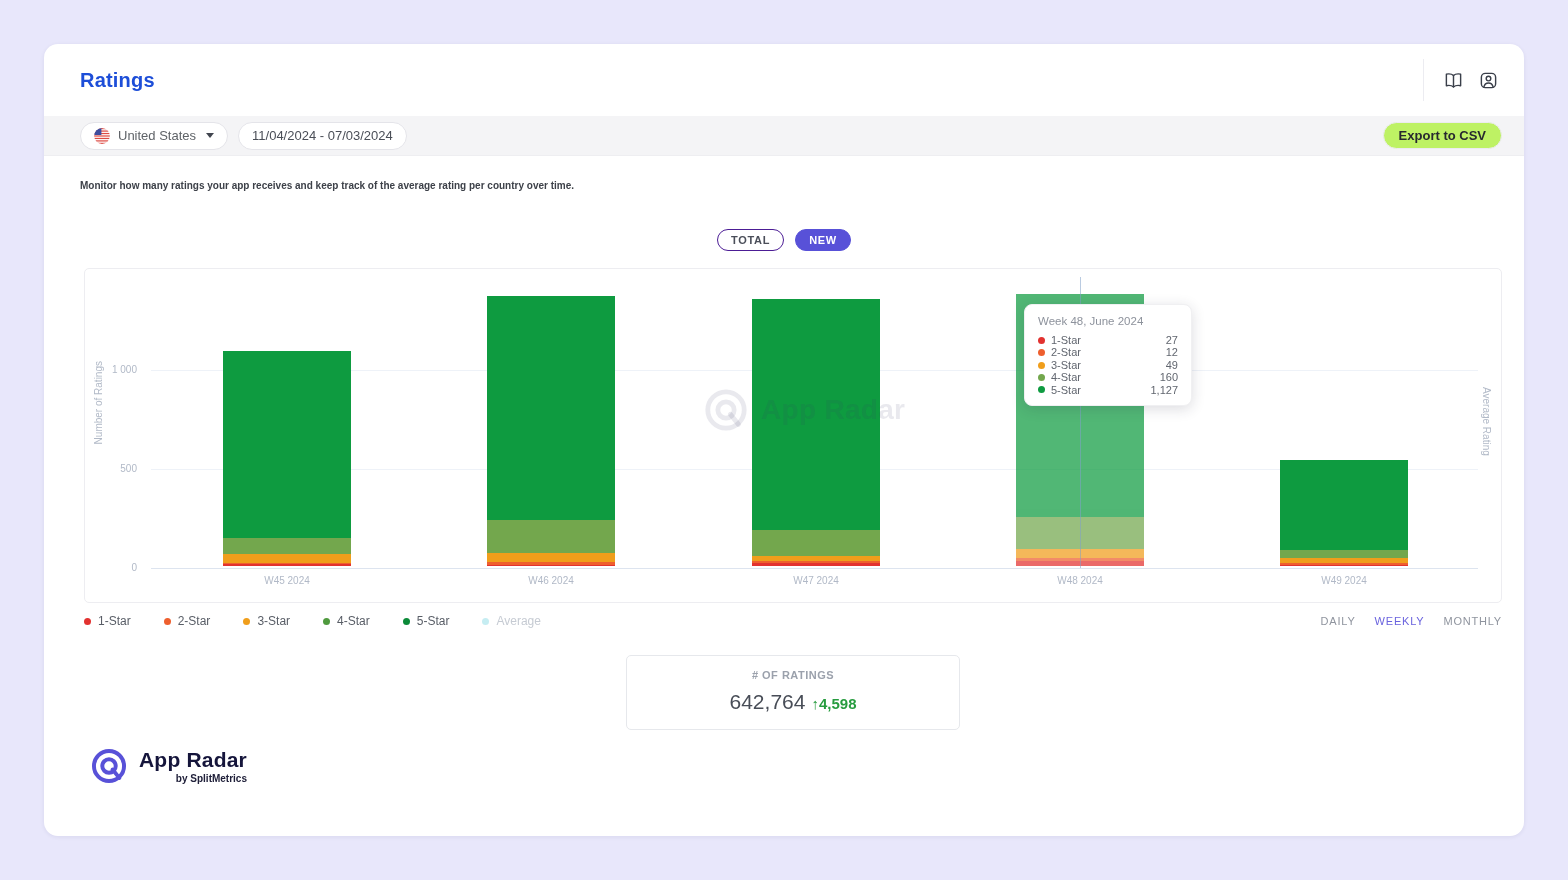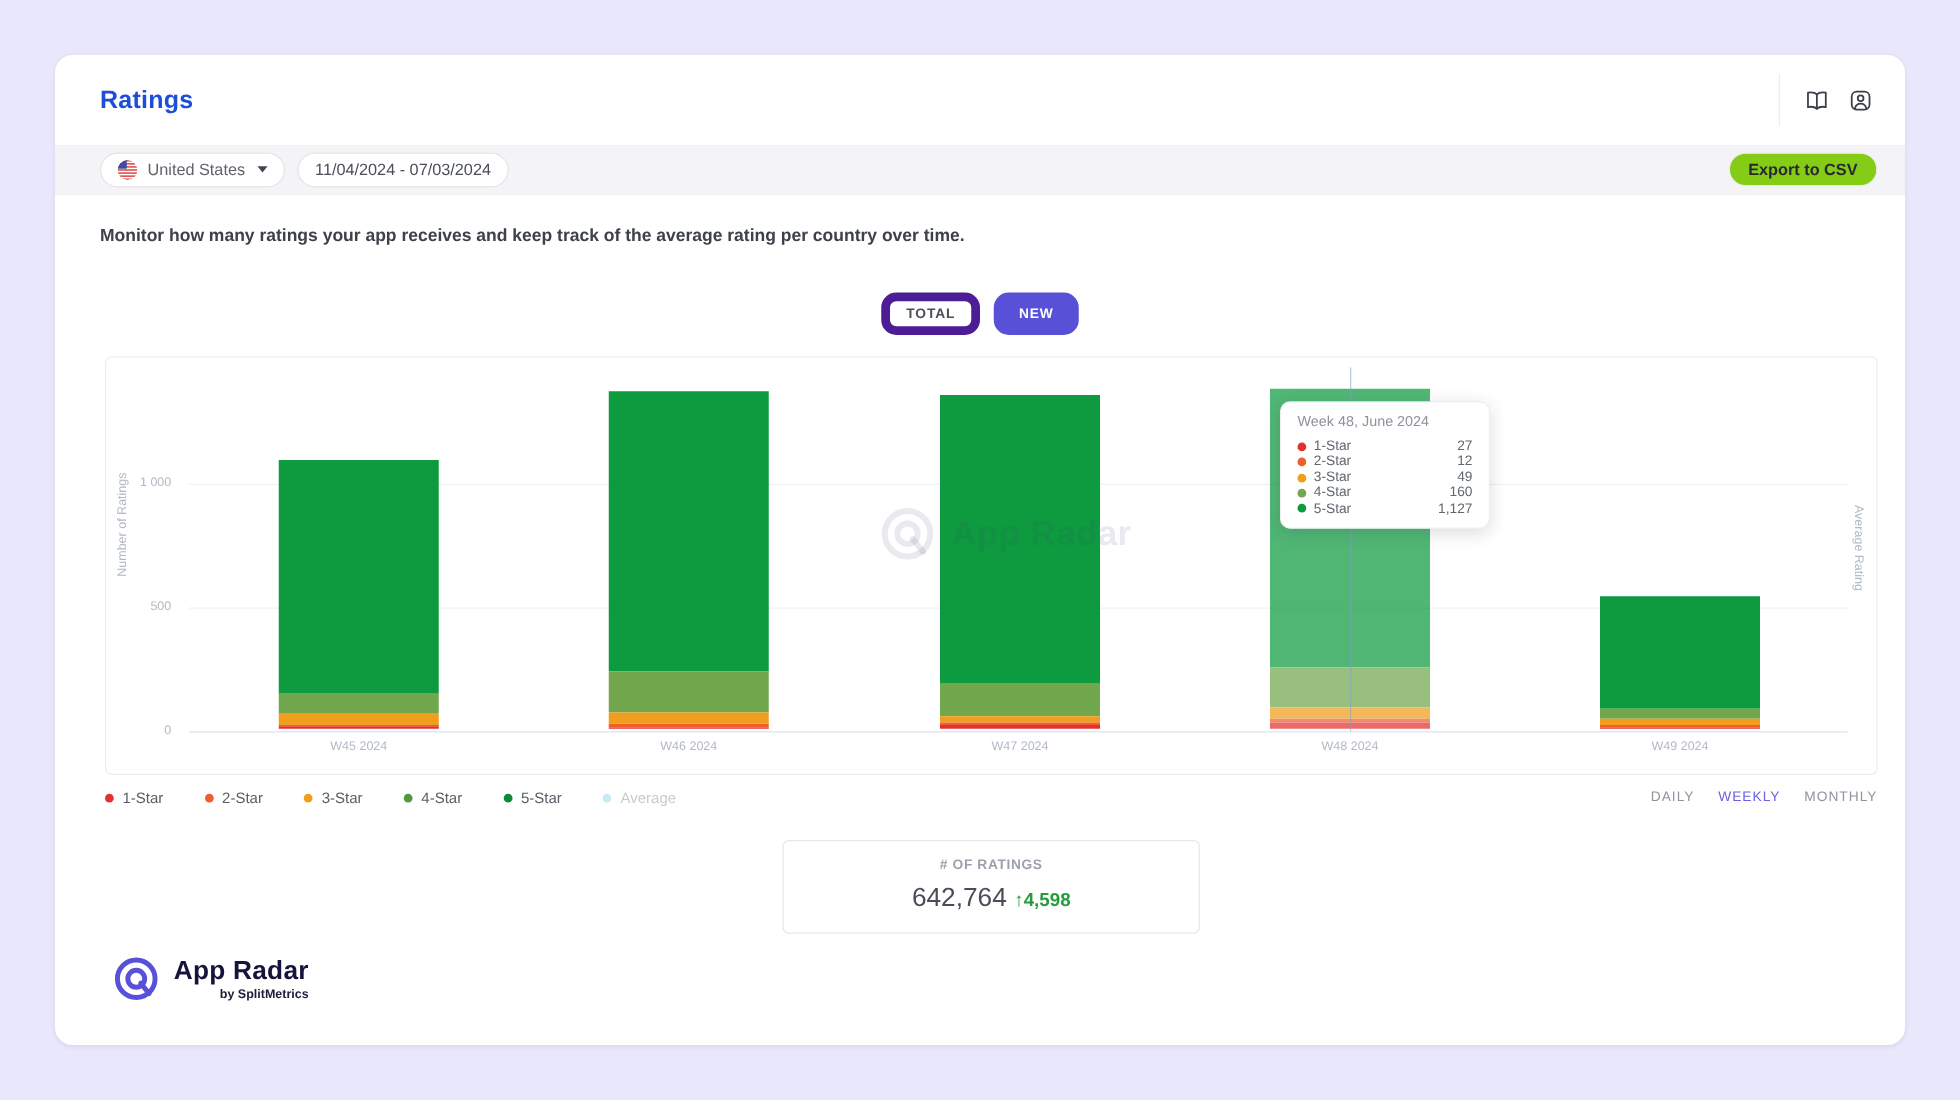--- a/index.html
+++ b/index.html
@@ -18,32 +18,32 @@
 
   
   .filters { height:40px; background:#f4f4f6; display:flex; align-items:center;
     padding:0 22px 0 36px; gap:10px; border-bottom:1px solid #eeeef1; }
   .pill { background:#fff; border:1px solid #e4e4e9; border-radius:15px; height:28px;
     display:flex; align-items:center; padding:0 13px; gap:8px; font-size:13px; color:#5f6368; cursor:pointer; }
   .pill.date { color:#4a4e57; }
   .caret { width:0; height:0; border-left:4.5px solid transparent; border-right:4.5px solid transparent;
     border-top:5.5px solid #41454f; margin-left:2px; }
   .flag { width:16px; height:16px; border-radius:50%; overflow:hidden; flex:0 0 16px; }
-  .export-btn { margin-left:auto; background:#84cc16; border:1px solid #ececef; border-radius:15px;
+  .export-btn { margin-left:auto; background:#bef264; border:1px solid #ececef; border-radius:15px;
     height:27px; padding:0 15px; font-size:13px; font-weight:700; color:#27292f; cursor:pointer;
     font-family:"Liberation Sans", sans-serif; }
 
   .content { padding:0 40px; }
-  .desc { margin-top:24px; font-size:14px; font-weight:600; color:#3d4149; margin-left:-4px; }
+  .desc { margin-top:24px; font-size:10px; font-weight:600; color:#3d4149; margin-left:-4px; }
 
   
   .toggle-row { margin-top:38px; display:flex; justify-content:center; gap:11px; }
   .toggle-btn { border-radius:12px; padding:4px 13px; font-size:11px; font-weight:700;
     letter-spacing:.7px; cursor:pointer; font-family:"Liberation Sans", sans-serif;
-    background:#fff; border:7px solid #4c1d95; color:#4a4e59; }
+    background:#fff; border:1px solid #4c1d95; color:#4a4e59; }
   .toggle-btn.sel { background:#5851d8; border-color:#5851d8; color:#fff; }
 
   
   .chart { position:relative; margin-top:17px; width:1418px; height:335px;
     border:1px solid #ededf1; border-radius:5px; background:#fff; }
   .gridline { position:absolute; height:1px; background:#eef2f8; z-index:0; }
   .gridline.zero { background:#dde4ef; }
   .ytick { position:absolute; width:52px; text-align:right; font-size:10px; color:#b1b9c7; z-index:1; }
   .axis-label { position:absolute; font-size:10px; color:#b1b9c7;
     writing-mode:vertical-rl; z-index:1; }

